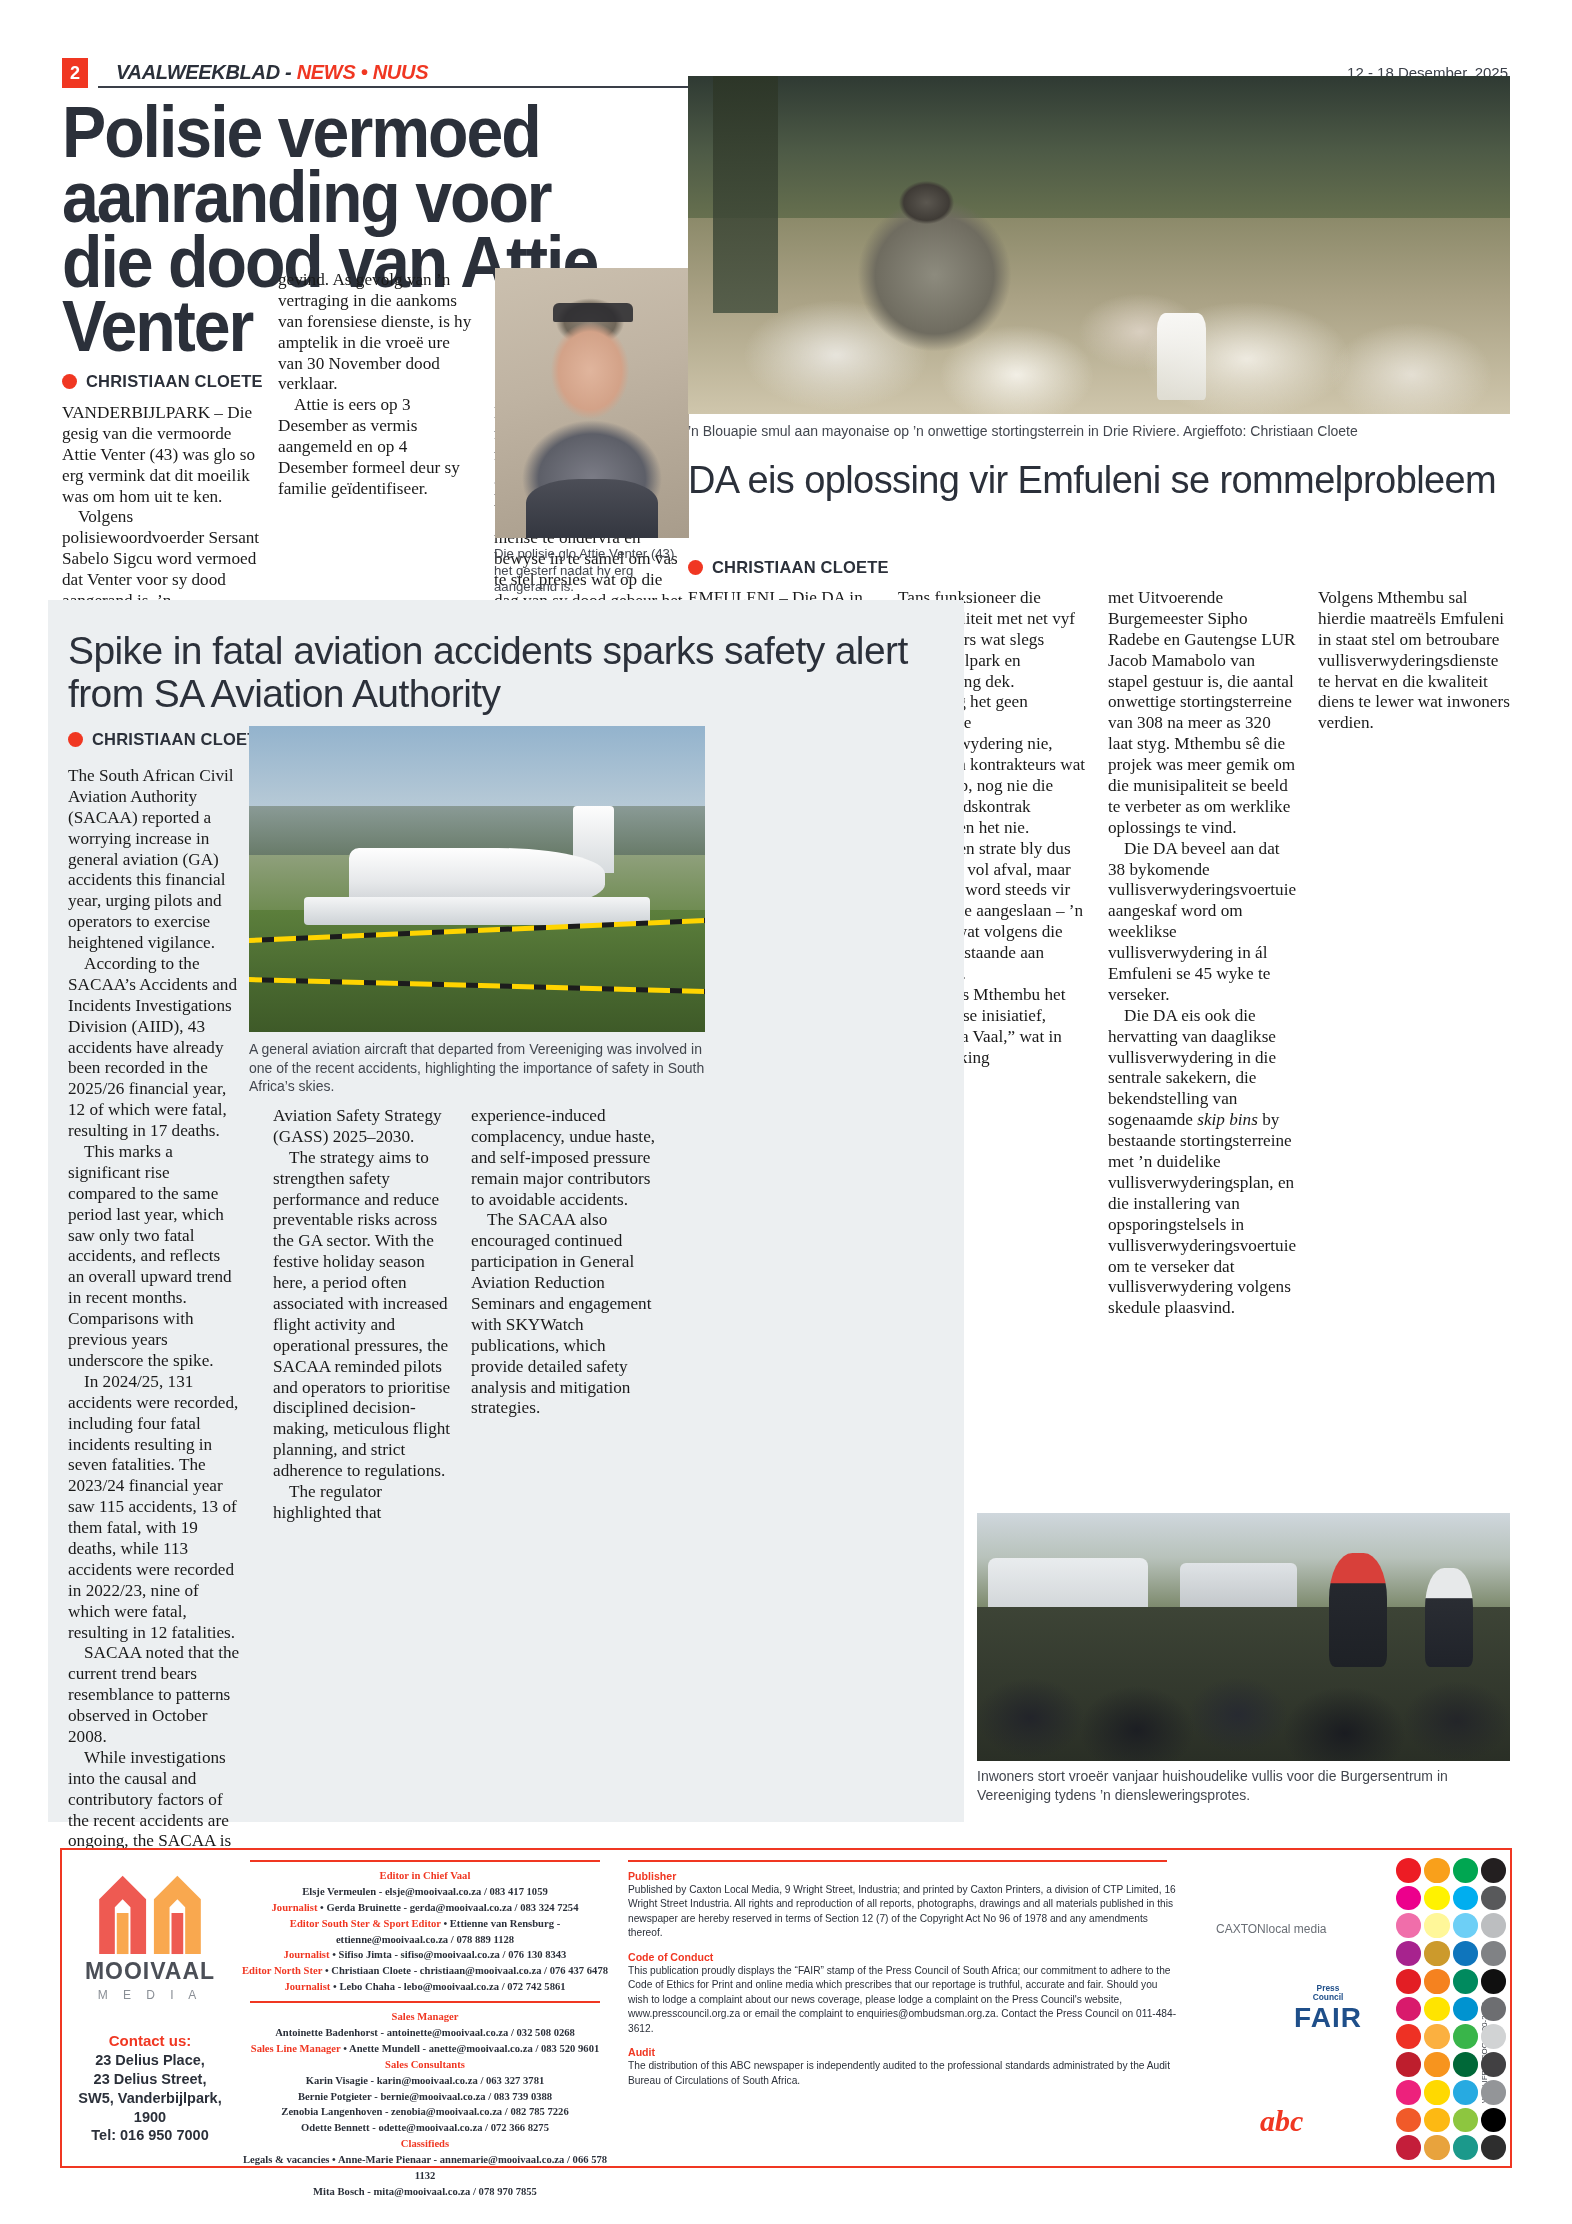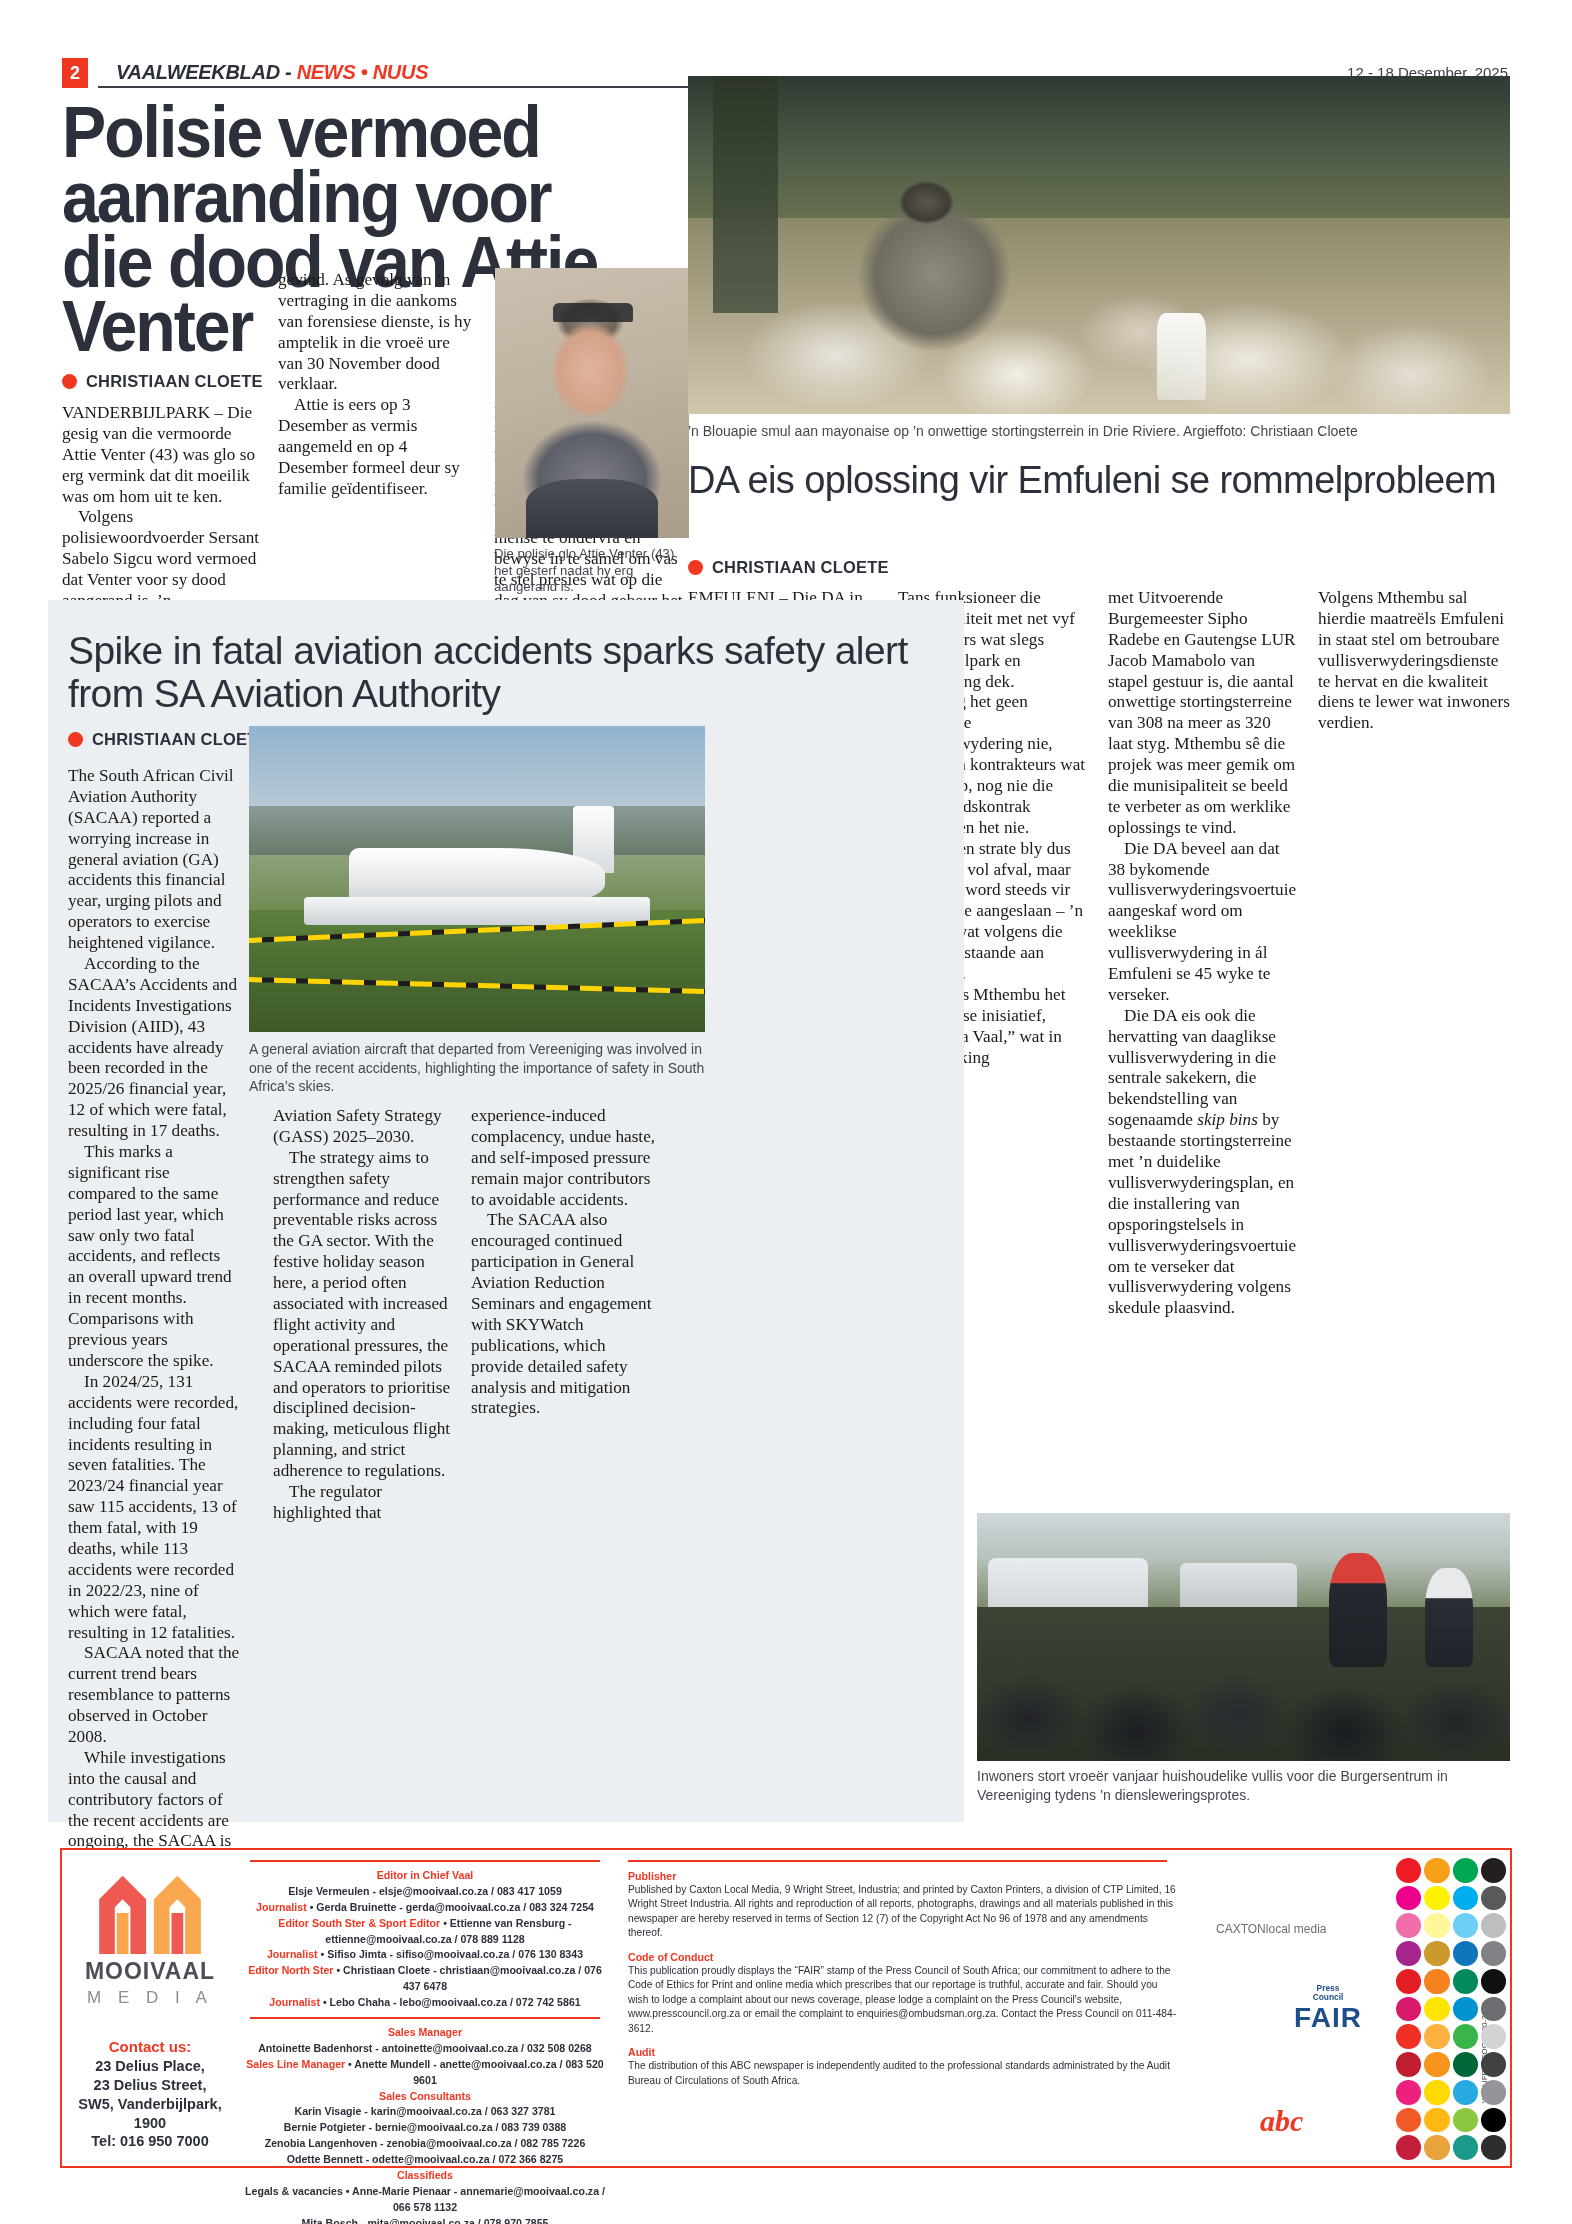--- a/index.html
+++ b/index.html
@@ -273,36 +273,36 @@
     padding-top: 18px;
   }
   .mv-logo { width: 118px; height: 86px; position: relative; }
   .mv-name {
     font-family: "Liberation Sans", sans-serif;
     font-weight: bold; font-size: 23px; color: #4b4f57; letter-spacing: 1px;
     margin-top: 2px;
   }
   .mv-sub {
     font-family: "Liberation Sans", sans-serif;
-    font-size: 17px; color: #8a8f96; letter-spacing: 6px; margin-top: 3px;
+    font-size: 12px; color: #8a8f96; letter-spacing: 6px; margin-top: 3px;
   }
   .mv-contact-h {
     font-family: "Liberation Sans", sans-serif;
     font-weight: bold; font-size: 15px; color: #f03722; margin-top: 30px;
   }
   .mv-contact {
     font-family: "Liberation Sans", sans-serif;
     font-weight: bold; font-size: 14.5px; color: #2b303a;
     text-align: center; line-height: 1.3; margin-top: 2px;
   }
 
   .imp-mid {
     position: absolute; left: 178px; top: 4px; width: 370px; height: 310px;
     text-align: center;
-    font-family: Liberation Sans, sans-serif;
+    font-family: Liberation Serif, serif;
   }
   .imp-mid .hr { height: 2px; background: #f03722; margin: 6px 10px; }
   .imp-h { color: #f03722; font-weight: bold; font-size: 10.6px; line-height: 1.5; }
   .imp-l { color: #2b303a; font-weight: bold; font-size: 10.6px; line-height: 1.5; }
   .imp-l .r { color: #f03722; }
 
   .imp-right {
     position: absolute; left: 556px; top: 4px; width: 560px; height: 310px;
     font-family: "Liberation Sans", sans-serif;
     padding-left: 10px;

